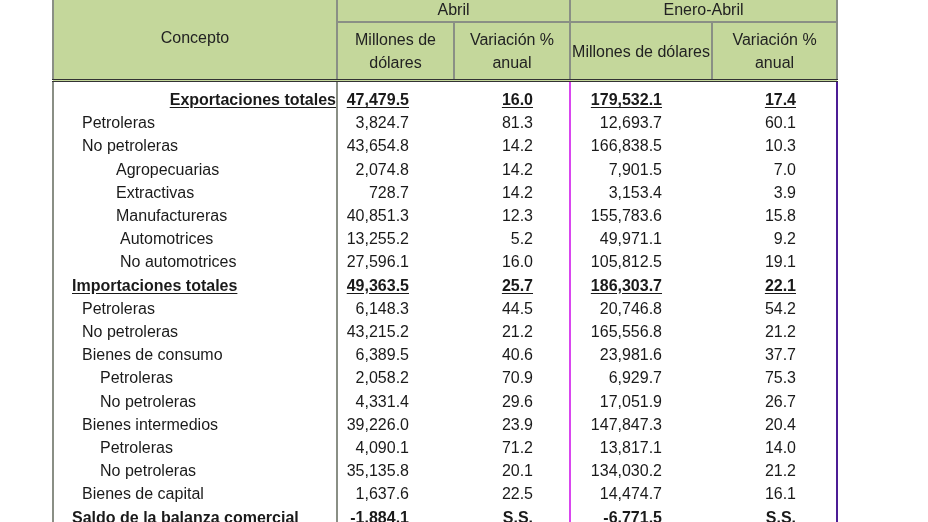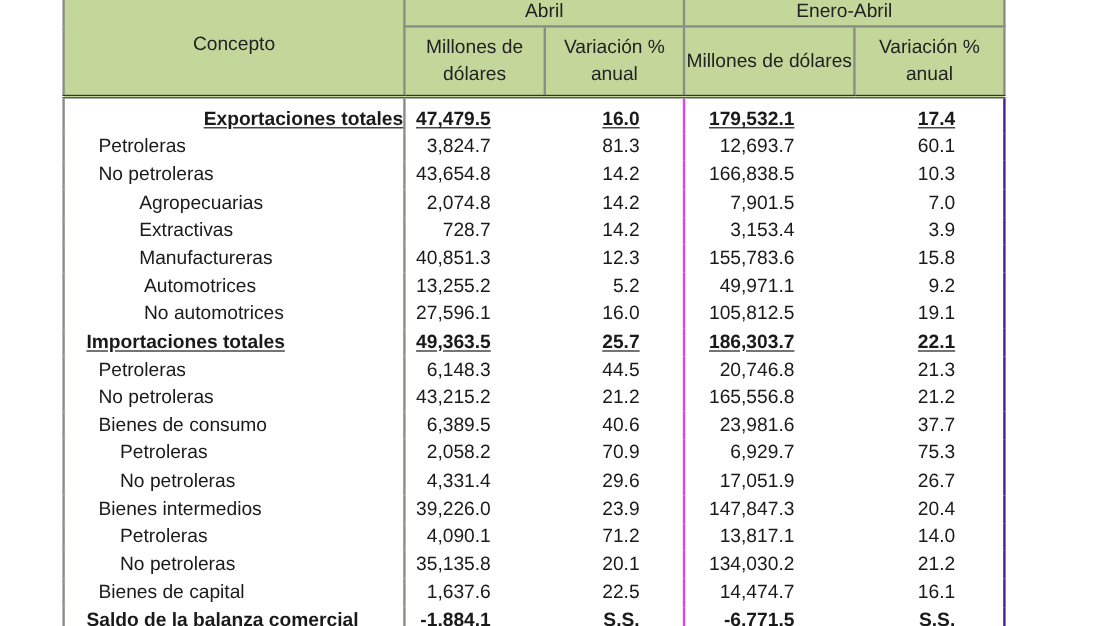--- a/index.html
+++ b/index.html
@@ -118,21 +118,21 @@
         <td class="num a-m bold u">49,363.5</td>
         <td class="num a-v bold u">25.7</td>
         <td class="num e-m bold u">186,303.7</td>
         <td class="num e-v bold u">22.1</td>
       </tr>
       <tr>
         <td class="label l1">Petroleras</td>
         <td class="num a-m">6,148.3</td>
         <td class="num a-v">44.5</td>
         <td class="num e-m">20,746.8</td>
-        <td class="num e-v">21.3</td>
+        <td class="num e-v">54.2</td>
       </tr>
       <tr>
         <td class="label l1">No petroleras</td>
         <td class="num a-m">43,215.2</td>
         <td class="num a-v">21.2</td>
         <td class="num e-m">165,556.8</td>
         <td class="num e-v">21.2</td>
       </tr>
       <tr>
         <td class="label l1">Bienes de consumo</td>

